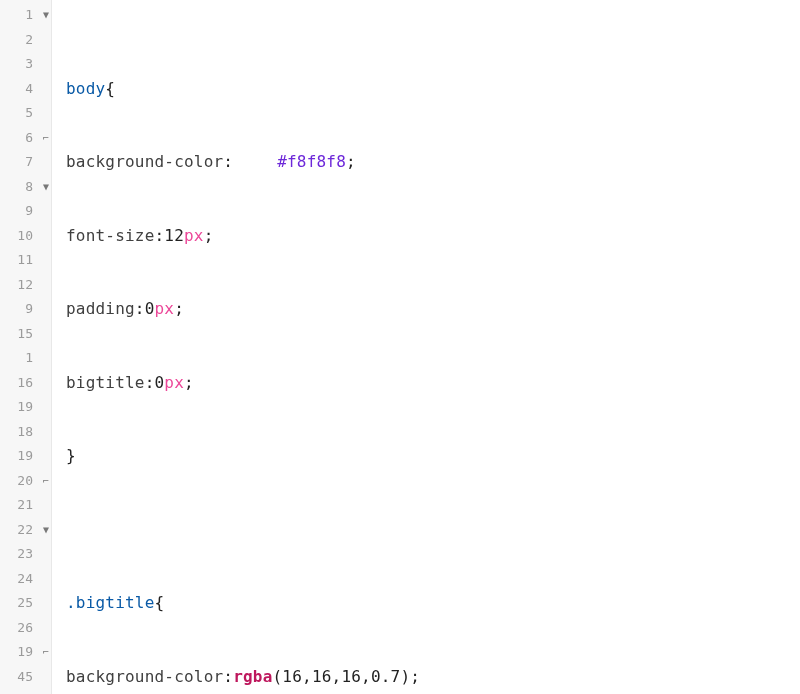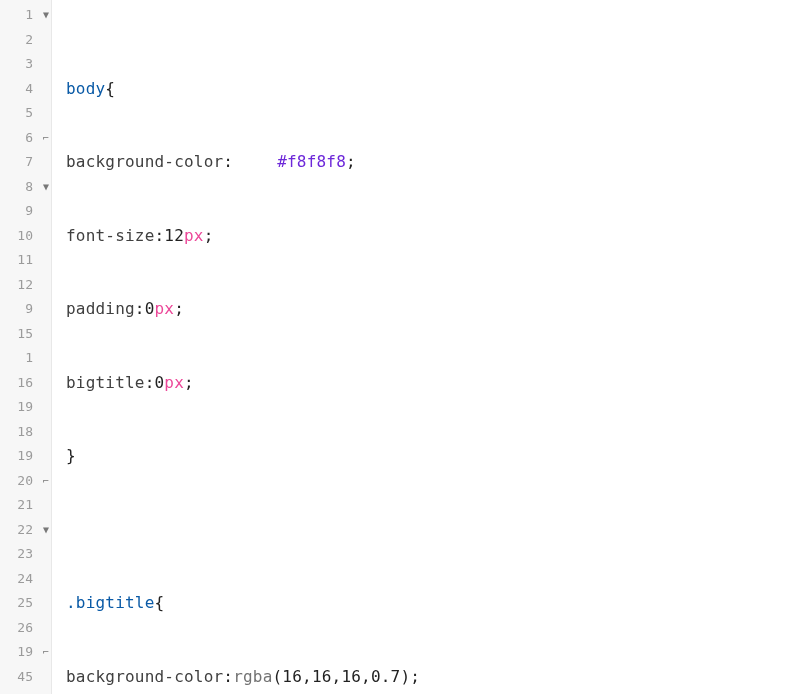--- a/index.html
+++ b/index.html
@@ -55,21 +55,21 @@
     display: flex;
     align-items: center;
     letter-spacing: 0.2px;
   }
   .tok-tag     { color: #0a5aa6; }   
   .tok-prop    { color: #404040; }   
   .tok-punc    { color: #222222; }
   .tok-hex     { color: #6d28d9; margin-left: 44px; }   
   .tok-num     { color: #222222; }
   .tok-unit    { color: #ec4899; }   
-  .tok-func    { color: #737373; }   
+  .tok-func    { color: #be185d; font-weight: bold; }   
 </style>
 </head>
 <body>
 
 <div class="editor">
 
   <div class="gutter">
     <div class="gutter-line">
         <span class="num">1</span>
         <span class="fold">▼</span>

